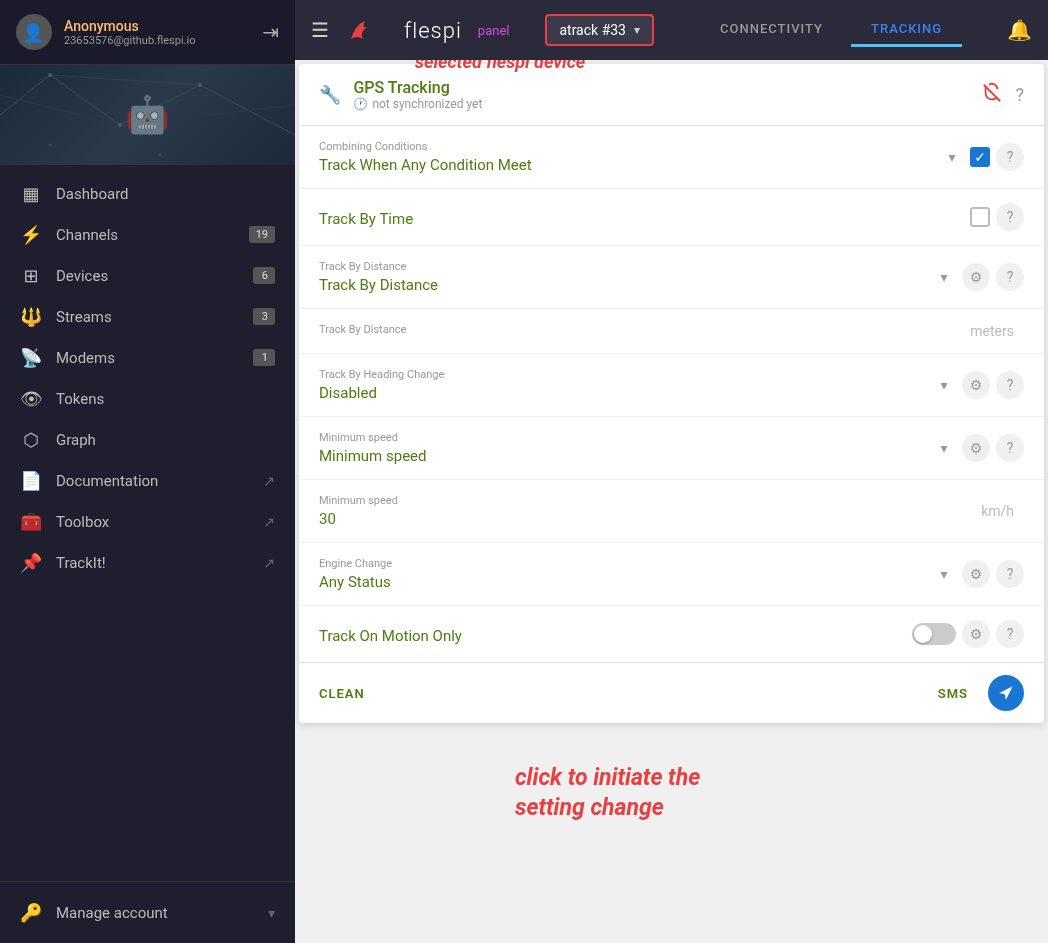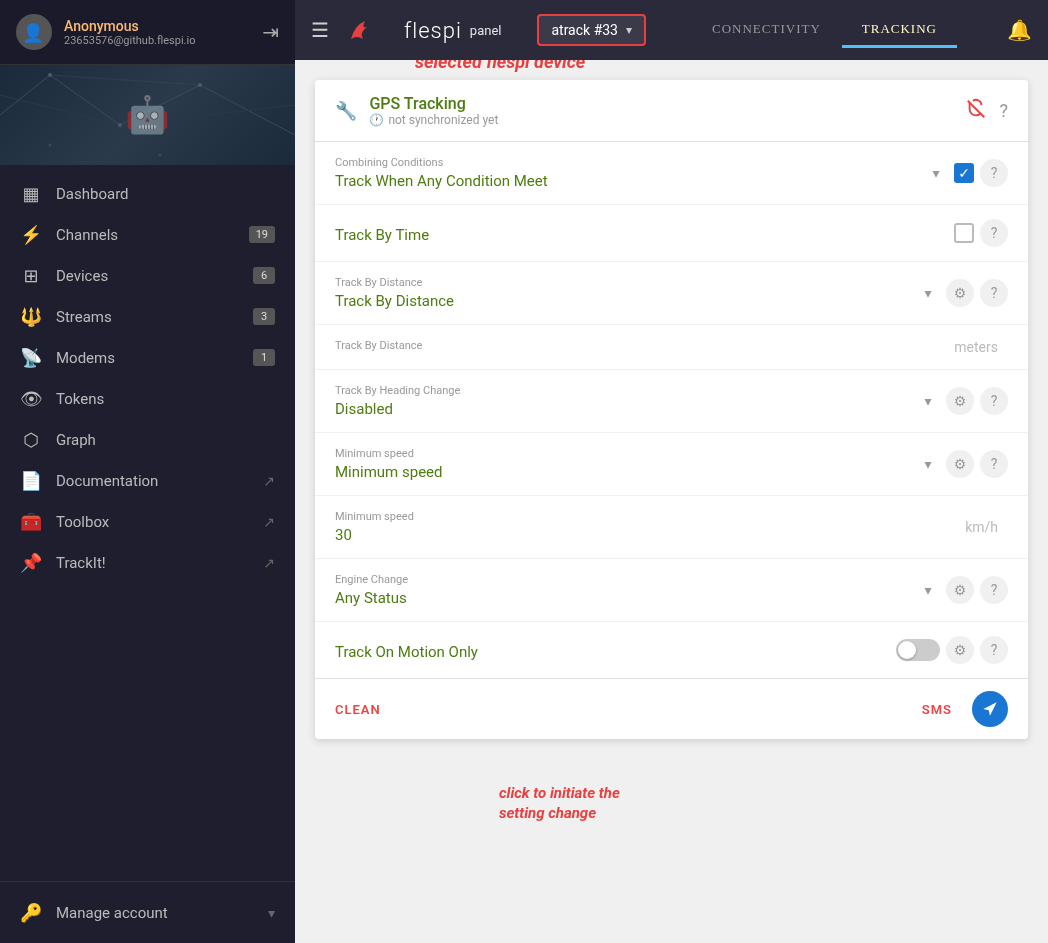--- a/index.html
+++ b/index.html
@@ -56,21 +56,21 @@
     }
     .nav-item-icon { font-size: 18px; width: 22px; text-align: center; }
     .nav-item-label { flex: 1; }
     .nav-badge {
       background: #555;
       color: #ddd;
       font-size: 11px;
       border-radius: 3px;
       padding: 2px 7px;
       min-width: 22px;
-      text-align: center;
+      text-align: right;
     }
     .nav-item-ext { color: #666; font-size: 14px; }
 
     .sidebar-footer {
       padding: 10px 0;
       border-top: 1px solid #333;
     }
 
     
     .main {
@@ -100,39 +100,39 @@
       background: #3a3a4a;
       color: #fff;
       padding: 6px 12px;
       display: flex; align-items: center; gap: 8px;
       cursor: pointer;
       font-size: 14px;
       margin-left: 20px;
     }
     .device-selector-arrow { color: #ccc; font-size: 12px; }
 
-    .tab-area { display: flex; gap: 1px; margin-left: 30px; font-family: Liberation Serif, serif; }
+    .tab-area { display: flex; gap: 8px; margin-left: 30px; }
     .tab {
       padding: 8px 20px;
       color: #999;
       font-size: 13px;
       letter-spacing: 1px;
       cursor: pointer;
       font-weight: 500;
       border-bottom: 3px solid transparent;
     }
-    .tab.active { color: #fef9c3; border-bottom: 3px solid #4fc3f7; }
+    .tab.active { color: #3b82f6; border-bottom: 3px solid #4fc3f7; }
 
     .topbar-spacer { flex: 1; }
     .topbar-bell { color: #ccc; font-size: 20px; cursor: pointer; }
 
     
     .content-area {
       flex: 1;
-      padding: 20px;
+      padding: 4px;
       overflow-y: auto;
       position: relative;
     }
 
     
     .card {
       background: #fff;
       border-radius: 4px;
       box-shadow: 0 2px 8px rgba(0,0,0,0.15);
       overflow: hidden;
@@ -228,21 +228,21 @@
 
     
     .card-footer {
       display: flex;
       align-items: center;
       padding: 12px 20px;
       border-top: 1px solid #e0e0e0;
       gap: 20px;
     }
     .footer-btn {
-      color: #ef4444;
+      color: #4d7c0f;
       font-size: 13px;
       font-weight: 600;
       letter-spacing: 1px;
       cursor: pointer;
       text-transform: uppercase;
     }
     .footer-spacer { flex: 1; }
     .footer-send {
       width: 36px; height: 36px;
       border-radius: 50%;
@@ -371,21 +371,21 @@
   <div class="topbar topbar-relative">
     <div class="hamburger">☰</div>
 
     <div class="logo-area">
       <span style="color:#e84040; font-size:26px; font-weight:900;">
         <svg width="32" height="32" viewBox="0 0 32 32">
           <path d="M6 28 Q10 14 20 10 Q16 18 22 16 Q14 22 18 28 Q12 24 6 28Z" fill="#e84040"></path>
         </svg>
       </span>
       <span style="color:#fff; font-size:22px; font-weight:300; letter-spacing:1px;margin-left:23px;">flespi</span>
-      <span style="color:#e5e5e5; font-size:13px; margin-left:4px;">panel</span>
+      <span style="color:#d946ef; font-size:13px; margin-left:12px;">panel</span>
     </div>
 
     <div class="device-selector">
       <span>atrack #33</span>
       <span class="device-selector-arrow">▾</span>
     </div>
 
     <div class="tab-area">
       <div class="tab">
         <span>CONNECTIVITY</span>
@@ -533,16 +533,16 @@
         <div class="footer-spacer"></div>
         <div class="footer-btn">SMS</div>
         <div class="footer-send">
           <svg width="16" height="16" viewBox="0 0 24 24" fill="white">
             <path d="M2 12L22 2L12 22L10 14L2 12Z"></path>
           </svg>
         </div>
       </div>
     </div>
 
-    <div class="annotation-box" style="bottom: 120px; left: 204px; font-size:15px; text-align:left;">click to initiate the<br>setting change</div>
+    <div class="annotation-box" style="bottom: 120px; left: 220px; font-size:23px; text-align:left;">click to initiate the<br>setting change</div>
 
   </div>
 </div>
 
 </body></html>

